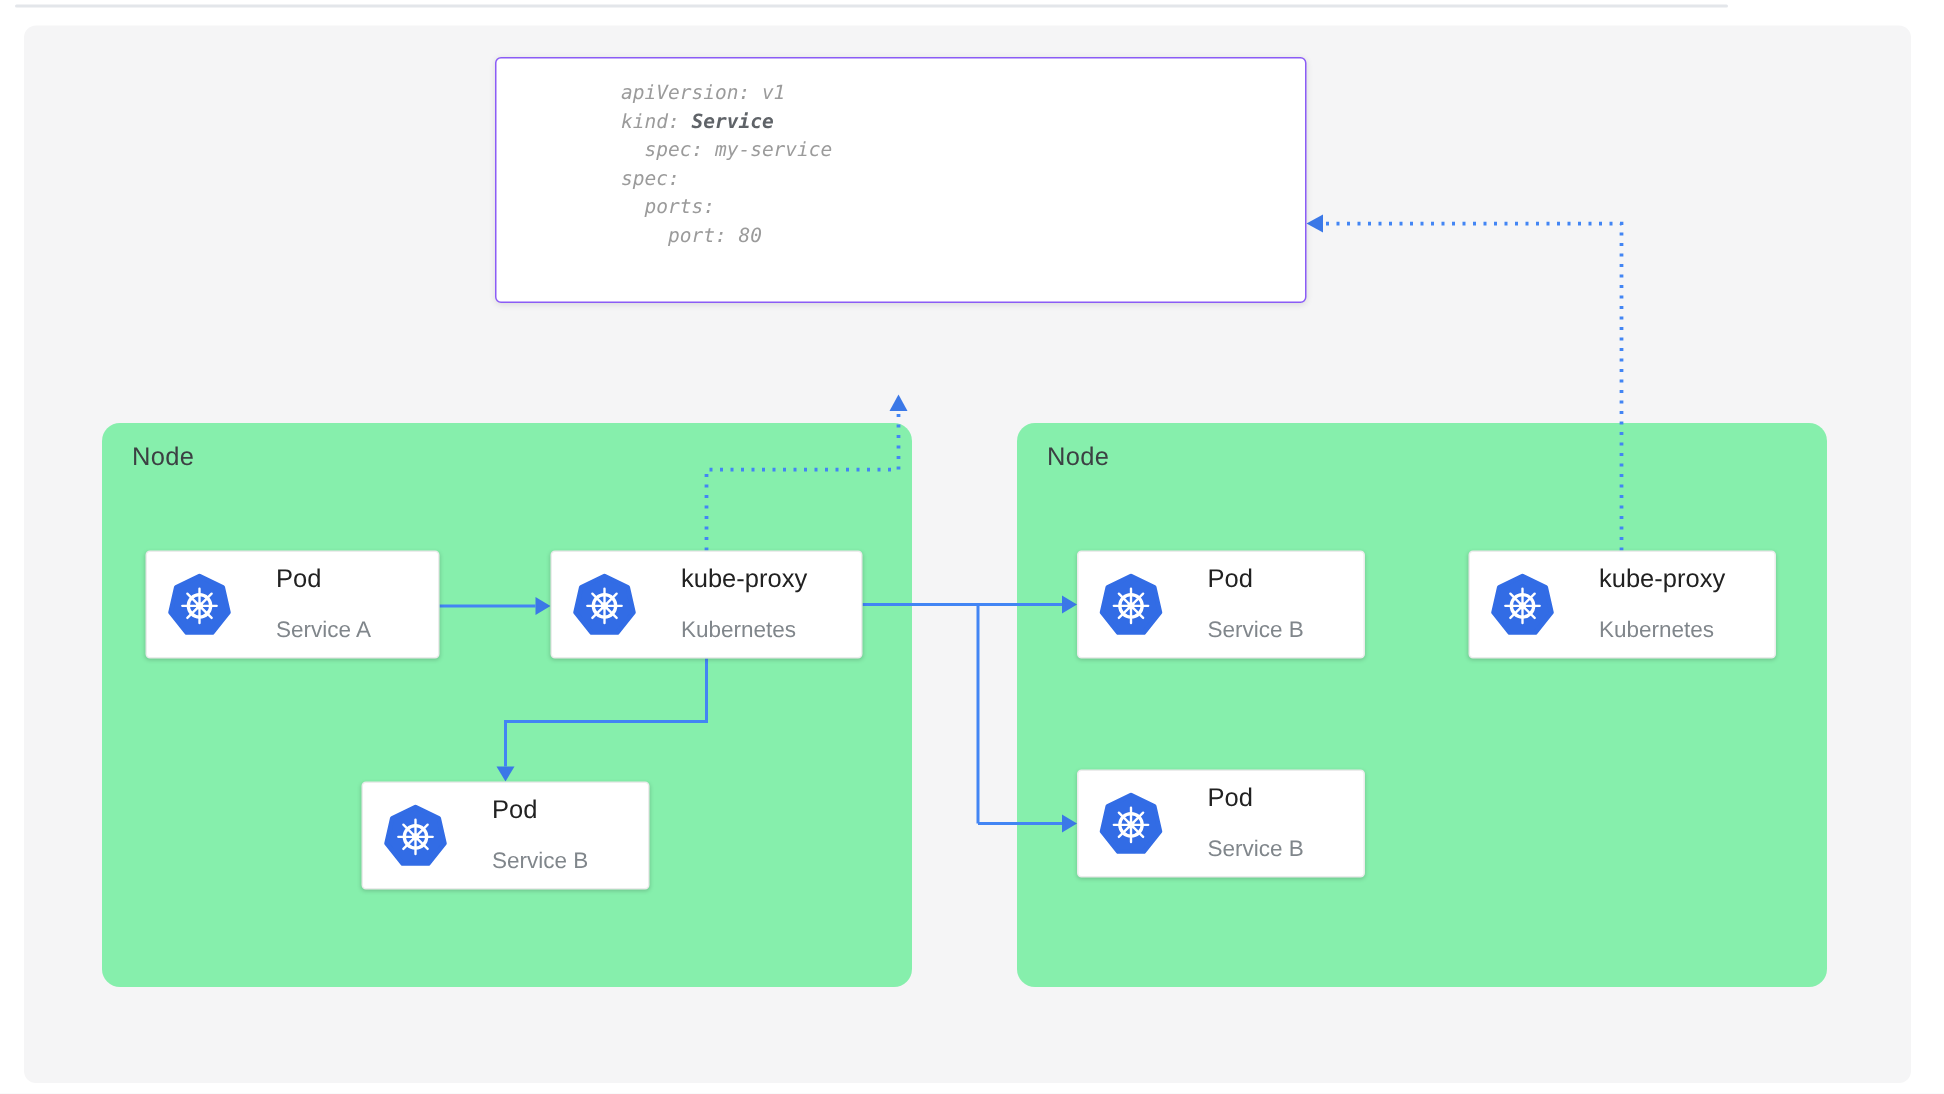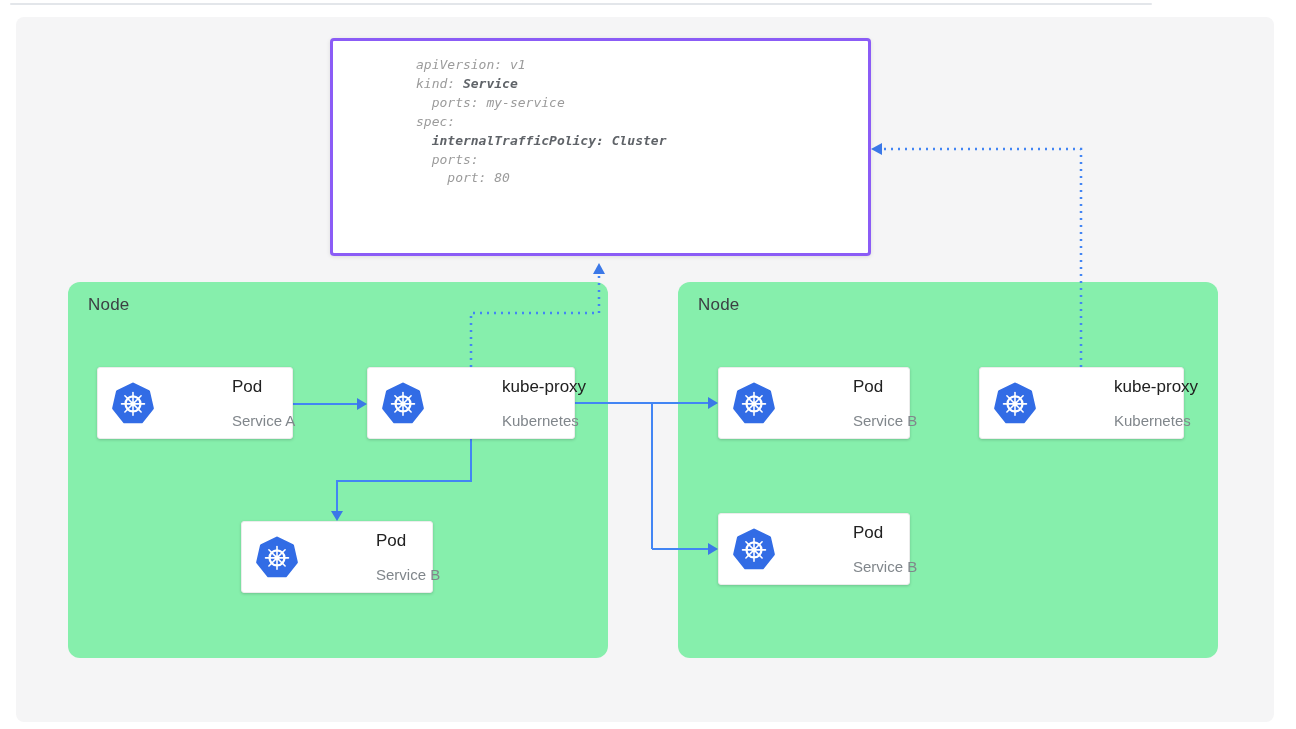--- a/index.html
+++ b/index.html
@@ -31,27 +31,27 @@
     position:absolute; background:#ffffff;
     border:1px solid #ececec; border-radius:3px;
     box-shadow:0 1px 3px rgba(0,0,0,.18);
   }
   .kicon {
     position:absolute; left:13px; top:50%; transform:translateY(-50%);
     width:44px; height:44px; display:block;
   }
   .ktext {
     position:absolute; left:86px; top:50%; transform:translateY(-50%);
-    display:flex; flex-direction:column; gap:15px;margin-left:48px;
+    display:flex; flex-direction:column; gap:15px;
   }
   .kbox-title { font-size:17px; line-height:20px; color:#212121; white-space:nowrap; }
   .kbox-sub   { font-size:15px; line-height:18px; color:#80868b; white-space:nowrap; }
   .yaml-card {
-    position:absolute; left:330px; top:38px; width:541px; height:218px;
-    background:#ffffff; border:3px solid #8b5cf6; border-radius:4px;
+    position:absolute; left:330px; top:38px; width:541px; height:164px;
+    background:#ffffff; border:1px solid #8b5cf6; border-radius:4px;
     box-shadow:0 1px 4px rgba(0,0,0,.10);
     padding:15px 0 0 83px; overflow:hidden;
   }
   .code-line {
     font-family:"DejaVu Sans Mono", monospace;
     font-style:italic; font-size:13px; line-height:18.9px;
     color:#9b9b9b; white-space:pre;
   }
   .code-line b { font-weight:bold; color:#5f6368;margin-top:45px; }
 </style>
@@ -228,19 +228,18 @@
         <span class="kbox-title">kube-proxy</span>
         <span class="kbox-sub">Kubernetes</span>
       </span>
     </div>
   </div>
 
 <div class="yaml-card">
   <div id="yaml-code">
       <div class="code-line"><span>apiVersion: v1</span></div>
       <div class="code-line"><span>kind: </span><b>Service</b></div>
-      <div class="code-line"><span>  ports: my-service</span></div>
+      <div class="code-line"><span>  spec: my-service</span></div>
       <div class="code-line"><span>spec:</span></div>
-      <div class="code-line"><span>  </span><b>internalTrafficPolicy: Cluster</b></div>
       <div class="code-line"><span>  ports:</span></div>
       <div class="code-line"><span>    port: 80</span></div>
     </div>
 </div>
 
 </body></html>

